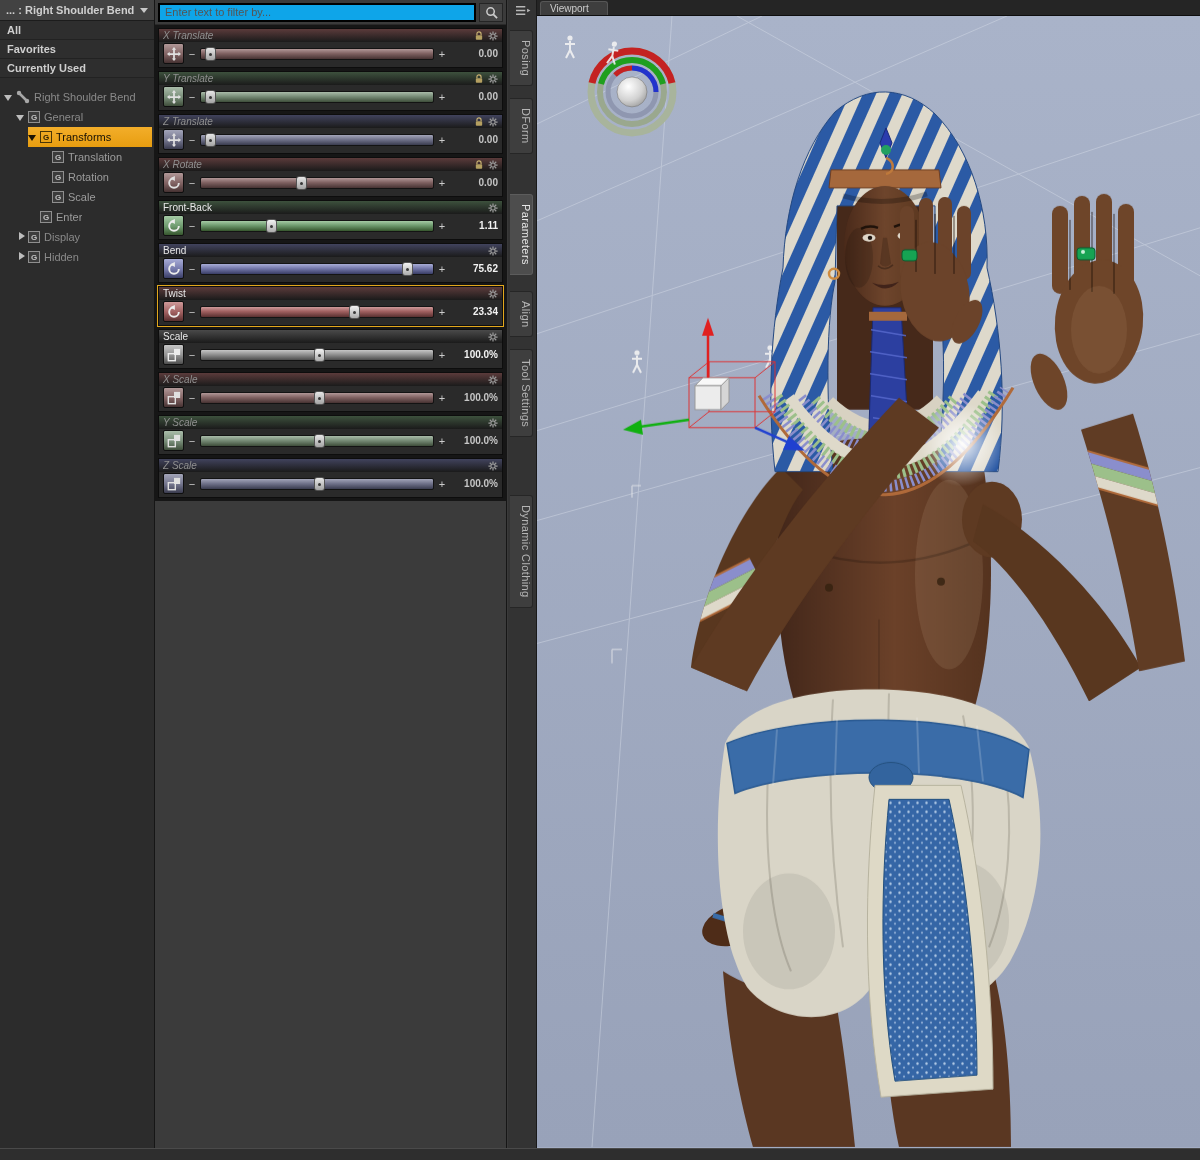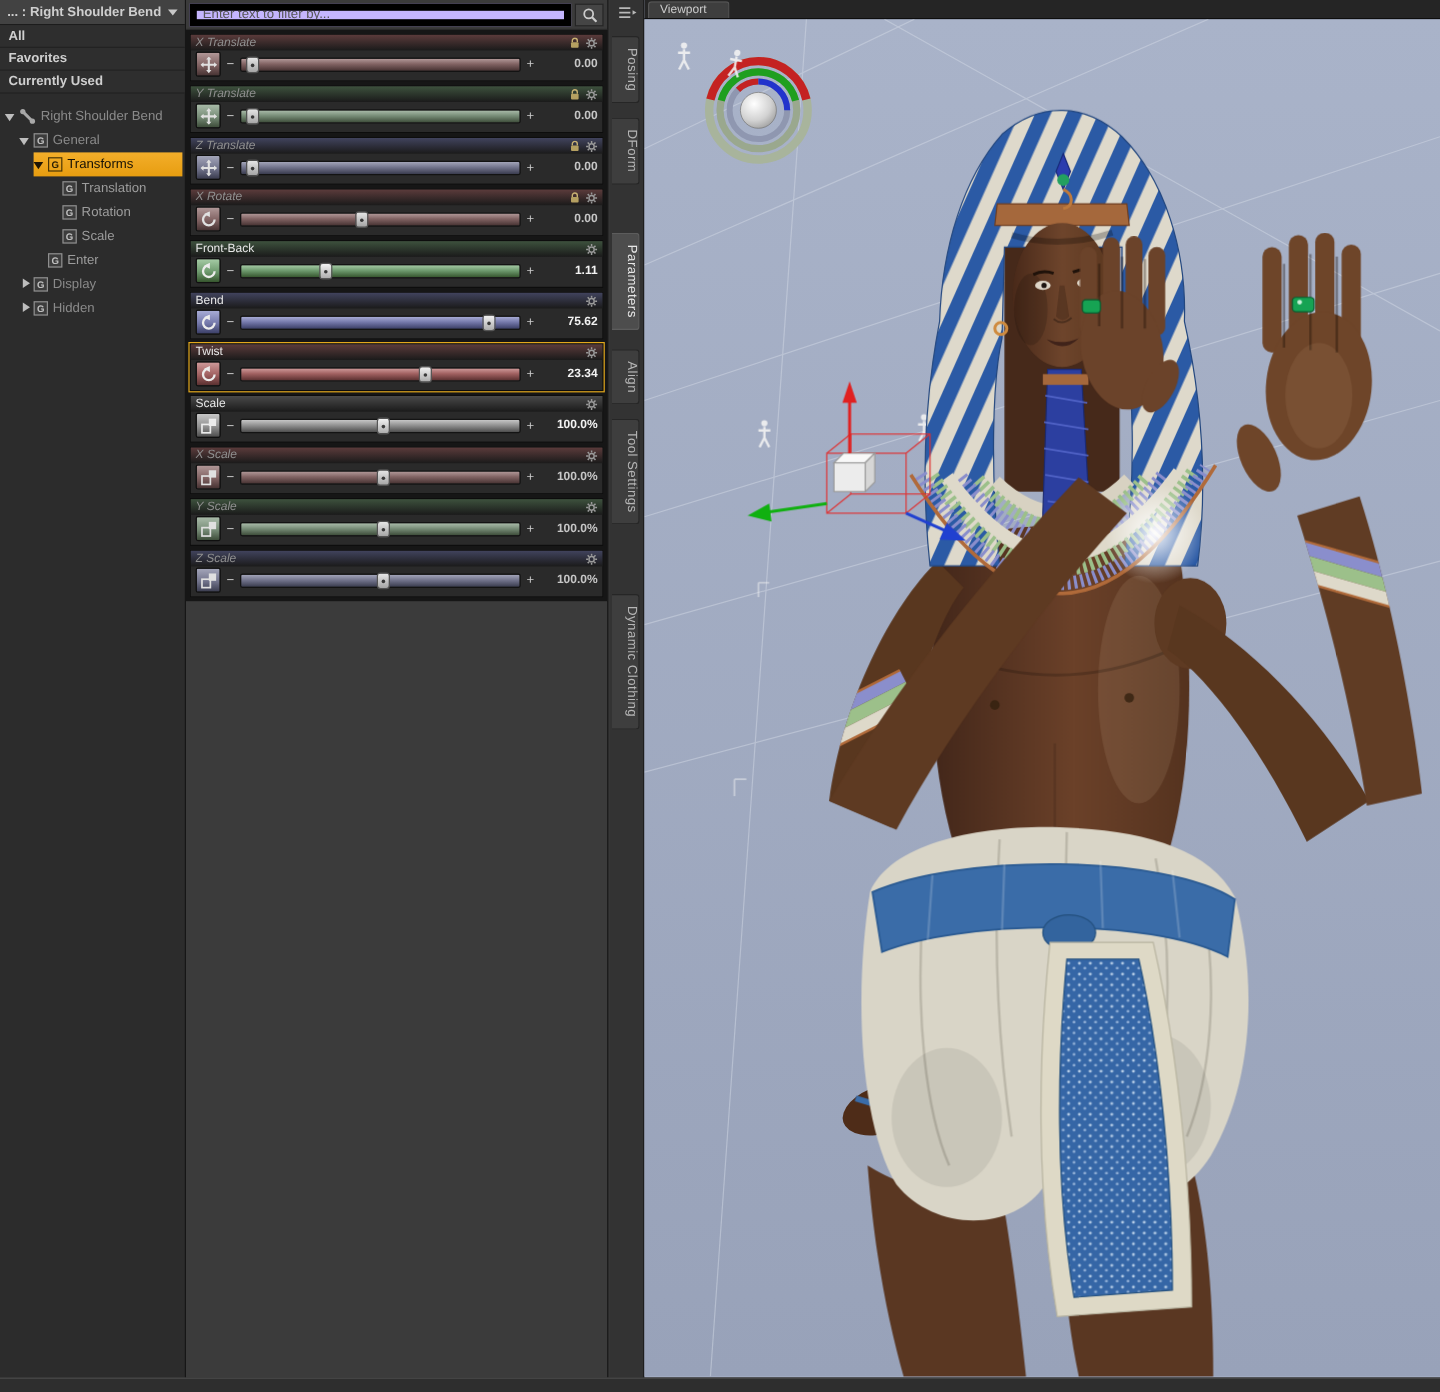--- a/index.html
+++ b/index.html
@@ -24,21 +24,21 @@
   .tarrow.right::before { content:''; position:absolute; top:0; left:2.5px; border-top:4.5px solid transparent; border-bottom:4.5px solid transparent; border-left:6px solid #bdbdbd; }
   .trow.sel .tarrow.down::before { border-top-color:#1e1504; }
   .gicon { width:12px; height:12px; border:1px solid #8f8f8f; background:#3c3c3c; color:#c0c0c0; font-size:8px; font-weight:bold; display:inline-flex; align-items:center; justify-content:center; margin-right:4px; flex:none; }
   .trow.sel .gicon { border-color:#4a3606; color:#2a1e04; background:transparent; }
   .ticon { width:15px; height:14px; margin-right:3px; flex:none; }
   .ticon svg { width:14px; height:14px; display:block; }
   .tlabel { white-space:nowrap; overflow:hidden; }
   
   #mid-panel { position:absolute; left:155px; top:0; width:352px; height:1148px; background:#3b3b3b; border-right:1px solid #161616; }
   .filter-bar { height:25px; display:flex; align-items:center; gap:3px; padding:2px 3px; background:#3b3b3b; border-bottom:1px solid #2a2a2a; }
-  .filter-input { flex:1; height:19px; background:#c4b5fd; border:6px solid #000000; color:#242424; font-family:"Liberation Sans",sans-serif; font-size:11px; padding:0 5px; }
+  .filter-input { flex:1; height:19px; background:#0ea5e9; border:2px solid #000000; color:#242424; font-family:"Liberation Sans",sans-serif; font-size:11px; padding:0 5px; }
   .filter-input::placeholder { color:#555555; font-style:normal; }
   .search-btn { width:24px; height:19px; background:#454545; border:1px solid #242424; display:flex; align-items:center; justify-content:center; cursor:pointer; }
   #sliders { background:#161616; padding:3px; display:flex; flex-direction:column; gap:3px; }
   .prow { background:#2a2a2a; border:1px solid #0d0d0d; }
   .prow.sel { outline:1px solid #e2a71c; }
   .phead { display:flex; align-items:center; gap:4px; height:13px; padding:0 4px; }
   .plabel { flex:1; color:#e8e8e8; font-size:10px; white-space:nowrap; overflow:hidden; }
   .prow.dim .plabel { color:#909090; font-style:italic; }
   .picon-lock, .picon-gear { display:flex; cursor:pointer; }
   .picon-lock svg, .picon-gear svg { width:10px; height:10px; }

